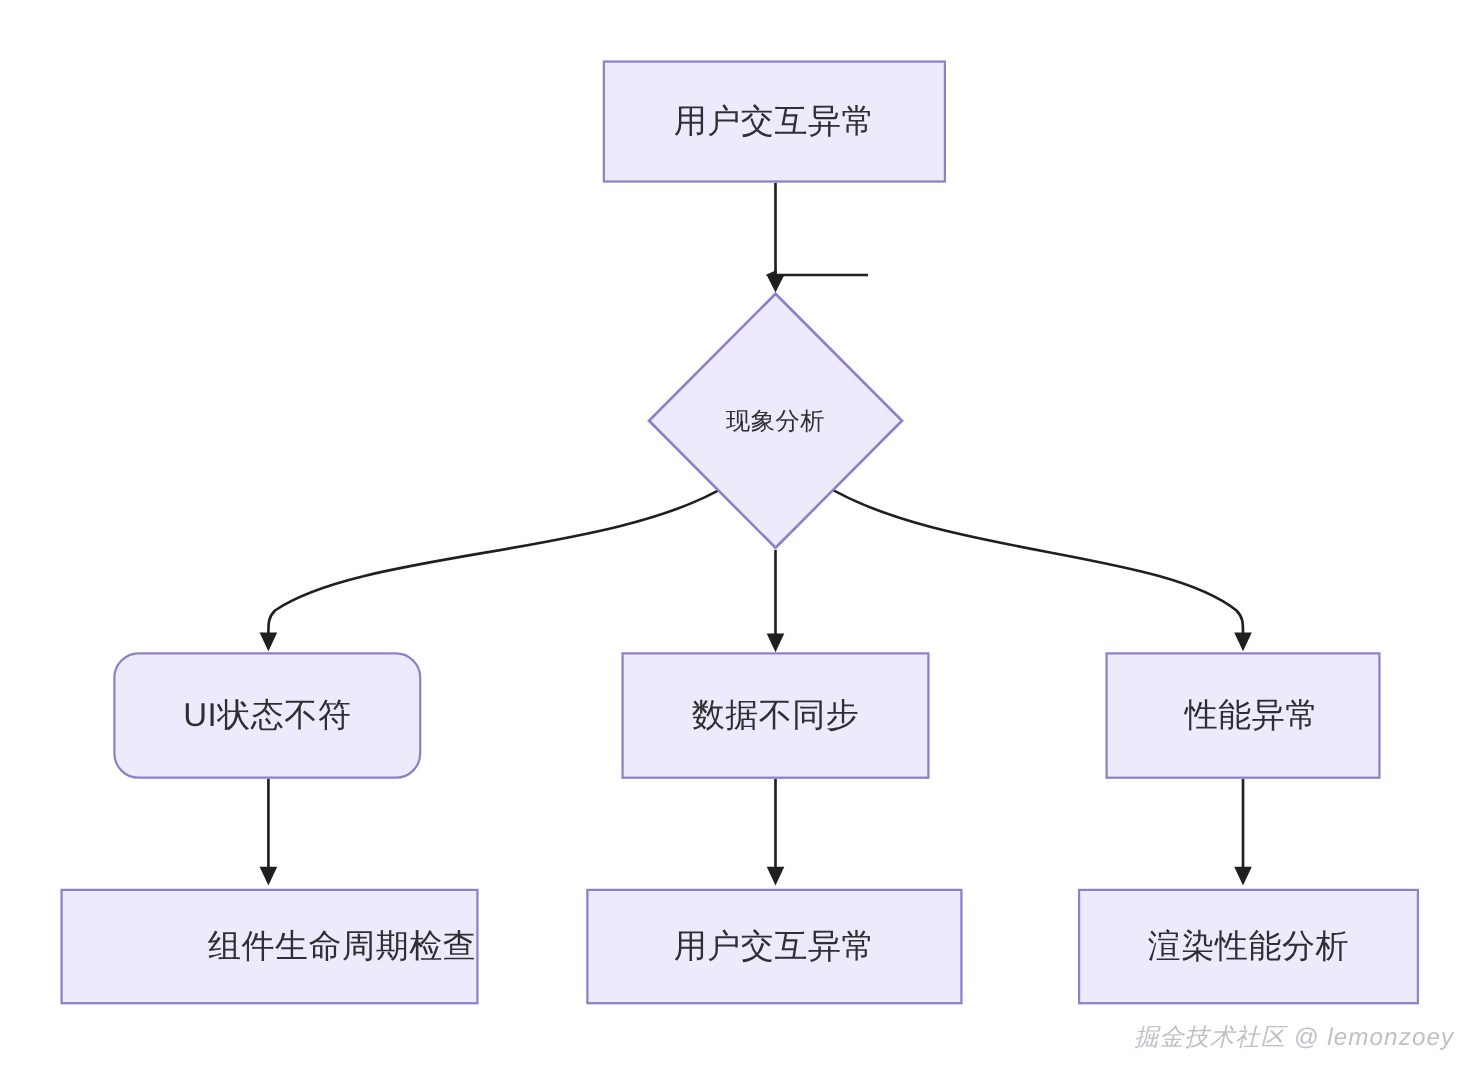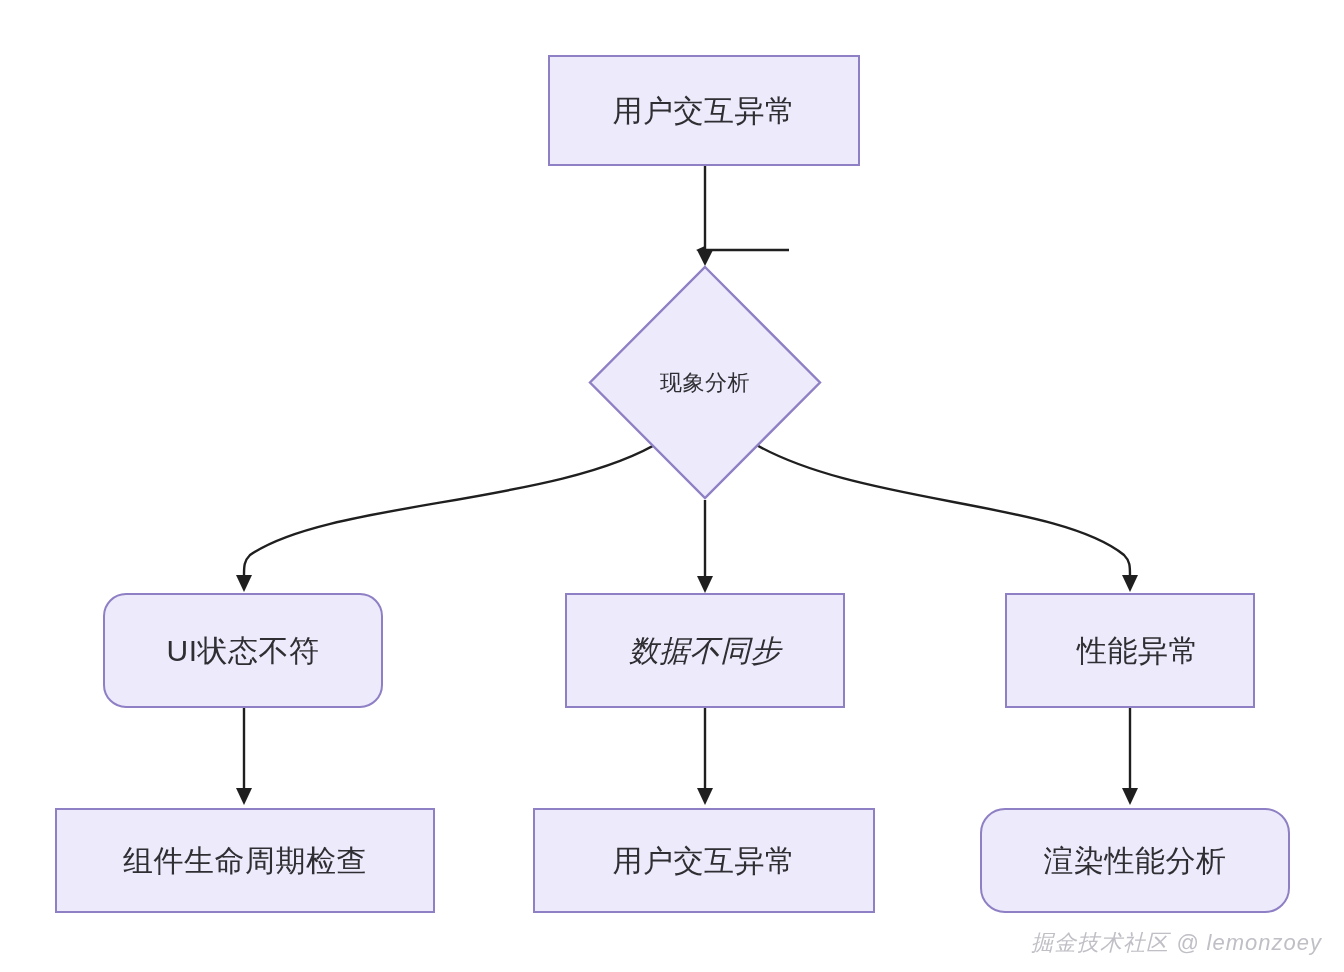--- a/index.html
+++ b/index.html
@@ -133,35 +133,35 @@
     <svg class="diamond-shape" viewBox="0 0 234 235" preserveAspectRatio="none" xmlns="http://www.w3.org/2000/svg">
       <polygon points="117,2 232,117.5 117,233 2,117.5" fill="#ECEAFB" stroke="#8F7FC4" stroke-width="2.4"></polygon>
     </svg>
     <span class="diamond-label">现象分析</span>
   </div>
 
   <div class="node" style="left:103px; top:593px; width:280px; height:115px;border-radius:23px;">
     <span class="node-label">UI状态不符</span>
   </div>
 
-  <div class="node" style="left:565px; top:593px; width:280px; height:115px;font-style:italic;">
+  <div class="node" style="left:565px; top:593px; width:280px; height:115px;">
     <span class="node-label">数据不同步</span>
   </div>
 
   <div class="node" style="left:1005px; top:593px; width:250px; height:115px;padding-left:16px;">
     <span class="node-label">性能异常</span>
   </div>
 
-  <div class="node" style="left:55px; top:808px; width:380px; height:105px;">
+  <div class="node" style="left:55px; top:808px; width:380px; height:105px;justify-content:flex-end;">
     <span class="node-label">组件生命周期检查</span>
   </div>
 
   <div class="node" style="left:533px; top:808px; width:342px; height:105px;">
     <span class="node-label">用户交互异常</span>
   </div>
 
-  <div class="node" style="left:980px; top:808px; width:310px; height:105px;border-radius:25px;">
+  <div class="node" style="left:980px; top:808px; width:310px; height:105px;">
     <span class="node-label">渲染性能分析</span>
   </div>
 
   <div class="watermark">掘金技术社区 @ lemonzoey</div>
 
 </div>
 
 </body></html>

